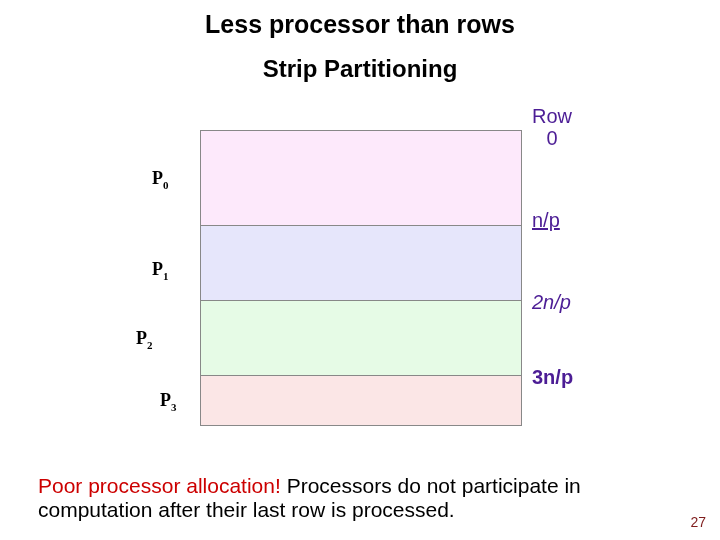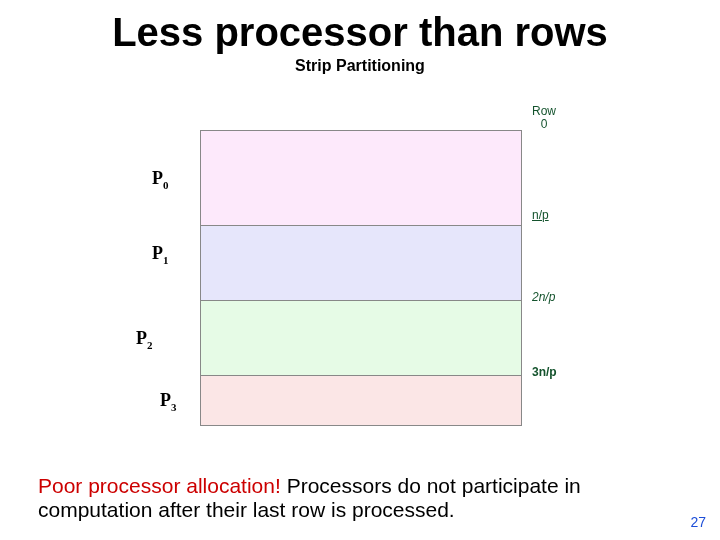--- a/index.html
+++ b/index.html
@@ -13,28 +13,28 @@
     overflow: hidden;
   }
   .slide {
     position: relative;
     width: 720px;
     height: 540px;
   }
   .title {
     text-align: center;
     font-weight: bold;
-    font-size: 40px;
+    font-size: 25px;
     margin-top: 10px;
   }
   .subtitle {
     text-align: center;
     font-weight: bold;
-    font-size: 16px;
-    margin-top: 2px;
+    font-size: 24px;
+    margin-top: 16px;
   }
   .figure {
     position: absolute;
     left: 0;
     top: 100px;
     width: 720px;
     height: 330px;
   }
   .strips {
     position: absolute;
@@ -62,43 +62,43 @@
     color: #000;
     font-weight: bold;
   }
   .psub {
     font-size: 11px;
     vertical-align: sub;
   }
   .rlab {
     position: absolute;
     font-family: Arial, Helvetica, sans-serif;
-    font-size: 12px;
-    color: #14532d;
+    font-size: 20px;
+    color: #4c1d95;
     text-align: center;
     line-height: 1.1;
     white-space: pre;
   }
   .caption {
     position: absolute;
     left: 38px;
     right: 30px;
     bottom: 28px;
     font-family: Liberation Sans, sans-serif;
     font-size: 21px;
     line-height: 1.15;
   }
   .cap-em { color: #cc0000; }
   .slidenum {
     position: absolute;
     right: 14px;
     bottom: 20px;
     font-size: 14px;
     font-family: Arial, sans-serif;
-    color: #1d4ed8;
+    color: #7f1d1d;
   }
 </style>
 </head>
 <body>
 
 <div class="slide">
 
   <div class="title">Less processor than rows</div>
   <div class="subtitle">Strip Partitioning</div>
 
@@ -107,21 +107,21 @@
     <div class="strips">
       <div class="strip s0"></div>
       <div class="strip s1"></div>
       <div class="strip s2"></div>
       <div class="strip s3"></div>
     </div>
 
     <div class="plab" style="left:152px; top:58px;">
       <span>P</span><span class="psub">0</span>
     </div>
-    <div class="plab" style="left:152px; top:133px;text-align:center;">
+    <div class="plab" style="left:152px; top:149px;text-align:center;">
       <span>P</span><span class="psub">1</span>
     </div>
     <div class="plab" style="left:136px; top:218px;">
       <span>P</span><span class="psub">2</span>
     </div>
     <div class="plab" style="left:160px; top:280px;">
       <span>P</span><span class="psub">3</span>
     </div>
 
     <div class="rlab" style="left:532px; top:-5px;">Row

